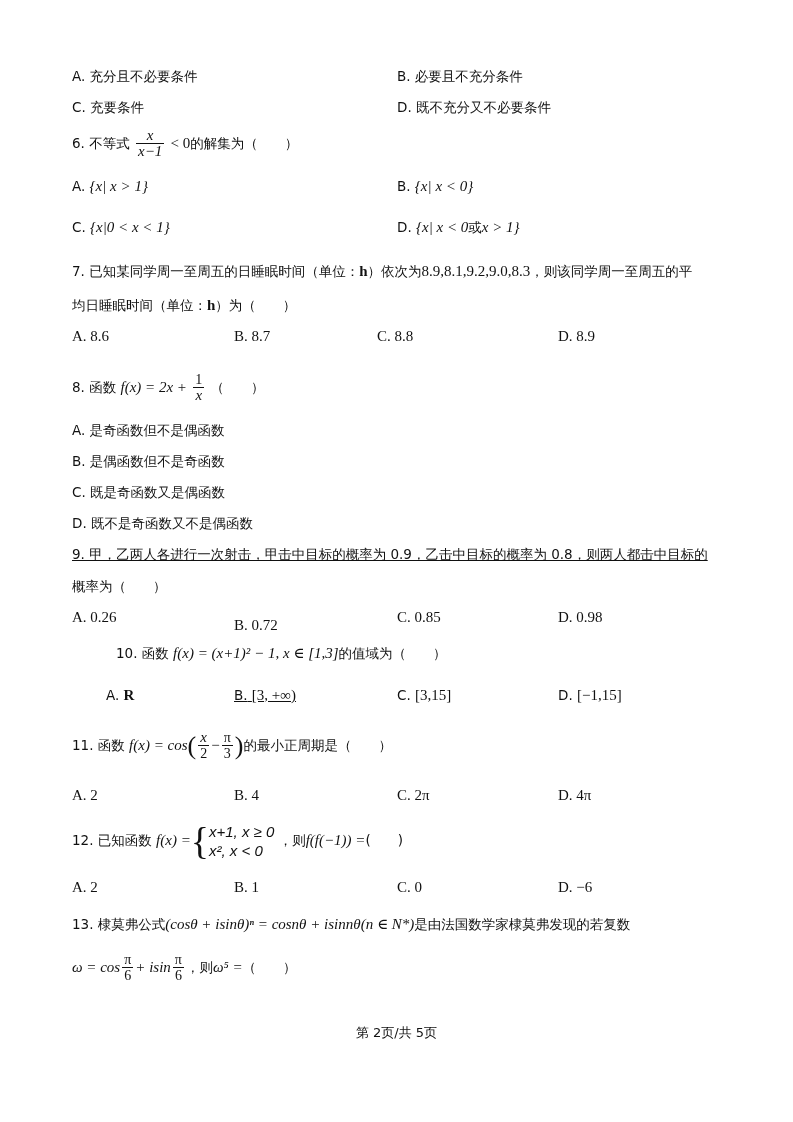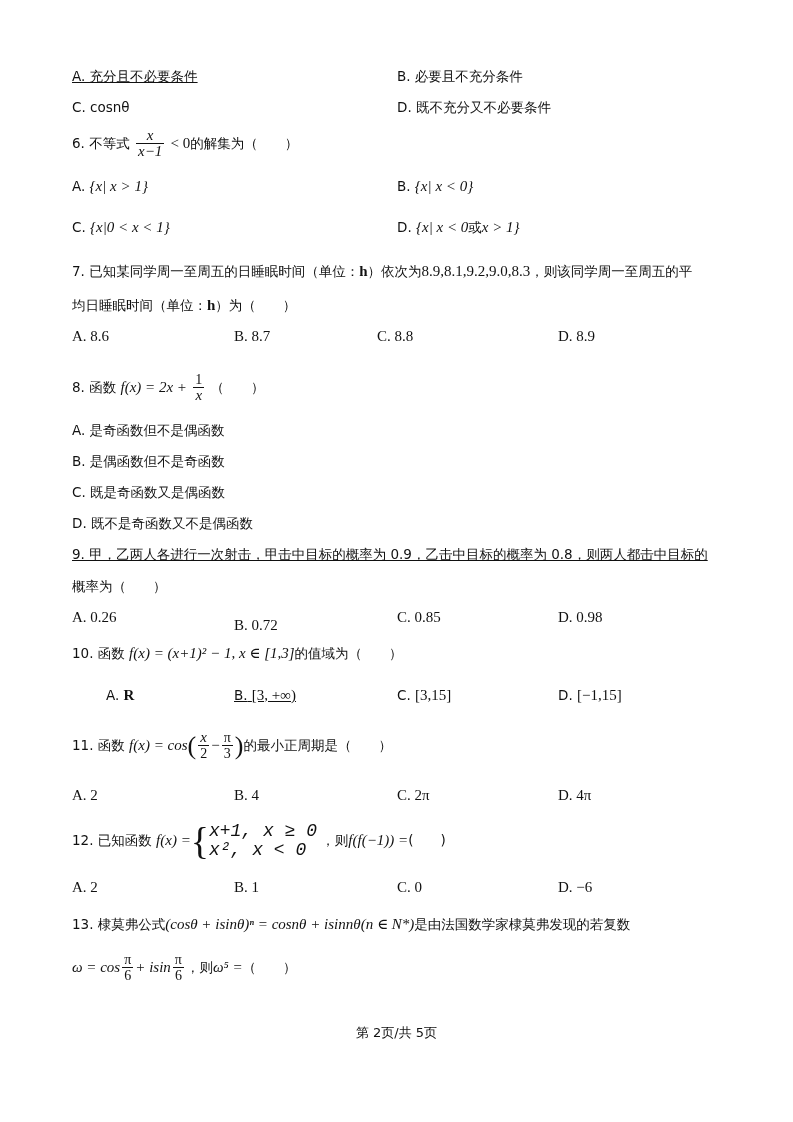--- a/index.html
+++ b/index.html
@@ -7,29 +7,29 @@
          font-family:"DejaVu Sans", "Liberation Sans", sans-serif; color:#111; font-size:13.5px; }
   .line { position:absolute; left:72px; white-space:nowrap; line-height:18px; }
   .m { font-family:"Liberation Serif", "DejaVu Serif", serif; font-size:15px; }
   .mi { font-family:"Liberation Serif", "DejaVu Serif", serif; font-style:italic; font-size:15px; }
   .opt { position:absolute; white-space:nowrap; line-height:18px; }
   .frac { display:inline-block; vertical-align:middle; text-align:center; font-family:"Liberation Serif", serif; font-size:14px; margin:0 2px; }
   .frac .num { display:block; border-bottom:1px solid #111; padding:0 2px; line-height:15px; }
   .frac .den { display:block; padding:0 2px; line-height:15px; }
   .big { font-family:"Liberation Serif", serif; font-size:26px; vertical-align:middle; line-height:20px; font-weight:200; }
   .brace { display:inline-block; vertical-align:middle; font-family:"Liberation Serif", serif; font-size:38px; line-height:36px; }
-  .cases { display:inline-block; vertical-align:middle; line-height:19px; font-family:Liberation Mono, monospace; font-size:18px; }
+  .cases { display:inline-block; vertical-align:middle; line-height:19px; font-family:Liberation Sans, sans-serif; font-size:15px; }
   .footer { position:absolute; top:1024px; left:0; width:793px; text-align:center; font-size:13px; }
 </style>
 </head>
 <body>
 
-<div class="line" style="top:67px;text-decoration:underline;">A. 充分且不必要条件</div>
+<div class="line" style="top:67px;">A. 充分且不必要条件</div>
 <div class="opt" style="top:67px;left:397px;text-align:center;">B. 必要且不充分条件</div>
-<div class="line" style="top:98px;">C. cosnθ</div>
+<div class="line" style="top:98px;">C. 充要条件</div>
 <div class="opt" style="top:98px;left:397px;">D. 既不充分又不必要条件</div>
 
 <div class="line" style="top:128px;">
   <span>6. 不等式</span>
   <span class="frac">
     <span class="num mi">x</span>
     <span class="den mi">x−1</span>
   </span>
   <span class="m">&lt; 0</span><span>的解集为（　　）</span>
 </div>
@@ -71,21 +71,21 @@
 <div class="line" style="top:483px;">C. 既是奇函数又是偶函数</div>
 <div class="line" style="top:514px;">D. 既不是奇函数又不是偶函数</div>
 
 <div class="line" style="top:545px;text-decoration:underline;">9. 甲，乙两人各进行一次射击，甲击中目标的概率为 0.9，乙击中目标的概率为 0.8，则两人都击中目标的</div>
 <div class="line" style="top:577px;">概率为（　　）</div>
 <div class="line m" style="top:608px;">A. 0.26</div>
 <div class="opt m" style="top:608px;left:234px;margin-top:8px;">B. 0.72</div>
 <div class="opt m" style="top:608px;left:397px;">C. 0.85</div>
 <div class="opt m" style="top:608px;left:558px;">D. 0.98</div>
 
-<div class="line" style="top:644px;">
+<div class="line" style="top:644px;margin-left:44px;">
   <span>10. 函数</span> <span class="mi">f(x) = (x+1)² − 1, x ∈ [1,3]</span><span>的值域为（　　）</span>
 </div>
 <div class="line" style="top:686px;margin-left:34px;">
   <span>A.</span> <b class="m">R</b>
 </div>
 <div class="opt" style="top:686px;left:234px;text-decoration:underline;">
   <span>B.</span> <span class="m">[3, +∞)</span>
 </div>
 <div class="opt" style="top:686px;left:397px;">
   <span>C.</span> <span class="m">[3,15]</span>

